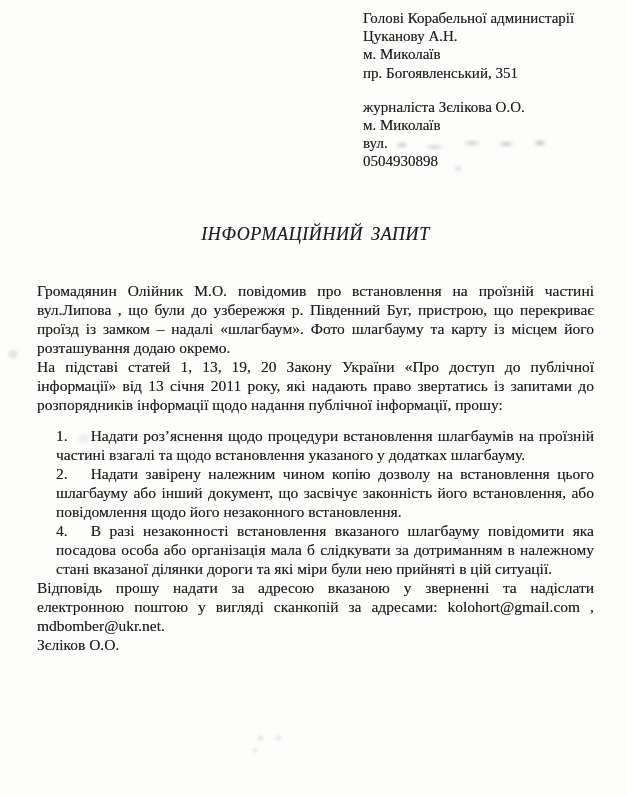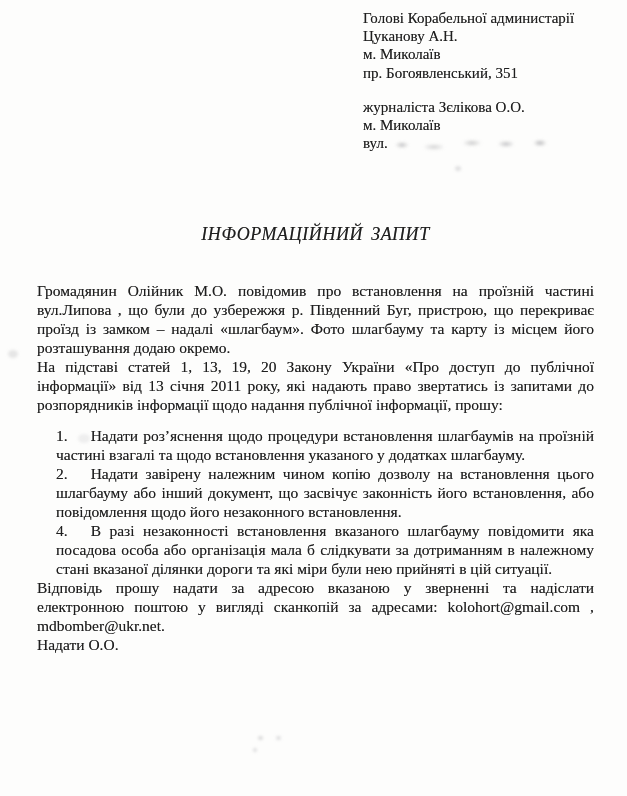--- a/index.html
+++ b/index.html
@@ -98,37 +98,38 @@
     <div>Голові Корабельної администарії</div>
     <div>Цуканову А.Н.</div>
     <div>м. Миколаїв</div>
     <div>пр. Богоявленський, 351</div>
     <div class="address-gap"></div>
     <div>журналіста Зєлікова О.О.</div>
     <div>м. Миколаїв</div>
     <div class="street-line">
       <span>вул.</span><span class="redacted-smudge"></span>
     </div>
+    <div>0504930898</div>
   </div>
 
   <div class="doc-title">ІНФОРМАЦІЙНИЙ ЗАПИТ</div>
 
   <div class="body-text">
     <p>Громадянин Олійник М.О. повідомив про встановлення на проїзній частині вул.Липова , що були до узбережжя р. Південний Буг, пристрою, що перекриває проїзд із замком – надалі «шлагбаум». Фото шлагбауму та карту із місцем його розташування додаю окремо.</p>
     <p>На підставі статей 1, 13, 19, 20 Закону України «Про доступ до публічної інформації» від 13 січня 2011 року, які надають право звертатись із запитами до розпорядників інформації щодо надання публічної інформації, прошу:</p>
 
     <div class="requests">
       <p class="request-item"><span>1.</span><span class="num-spacer"></span><span>Надати роз’яснення щодо процедури встановлення шлагбаумів на проїзній частині взагалі та щодо встановлення указаного у додатках шлагбауму.</span></p>
       <p class="request-item"><span>2.</span><span class="num-spacer"></span><span>Надати завірену належним чином копію дозволу на встановлення цього шлагбауму або інший документ, що засвічує законність його встановлення, або повідомлення щодо його незаконного встановлення.</span></p>
       <p class="request-item"><span>4.</span><span class="num-spacer"></span><span>В разі незаконності встановлення вказаного шлагбауму повідомити яка посадова особа або організація мала б слідкувати за дотриманням в належному стані вказаної ділянки дороги та які міри були нею прийняті в цій ситуації.</span></p>
     </div>
 
     <p class="closing">Відповідь прошу надати за адресою вказаною у зверненні та надіслати електронною поштою у вигляді сканкопій за адресами: kolohort@gmail.com , mdbomber@ukr.net.</p>
 
-    <p class="sig-name">Надати О.О.</p>
+    <p class="sig-name">Зєліков О.О.</p>
   </div>
 
   <div class="artifact a1"></div>
   <div class="artifact a2"></div>
   <div class="artifact a3"></div>
   <div class="artifact a4"></div>
   <div class="artifact a5"></div>
   <div class="artifact a6"></div>
 
 </div>

